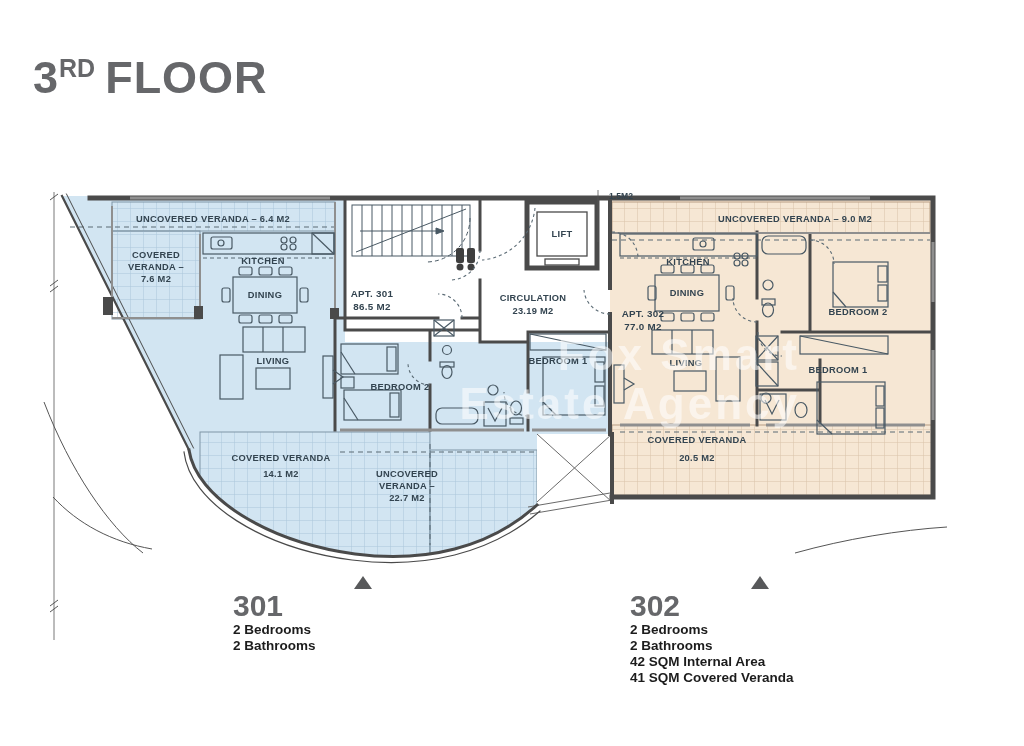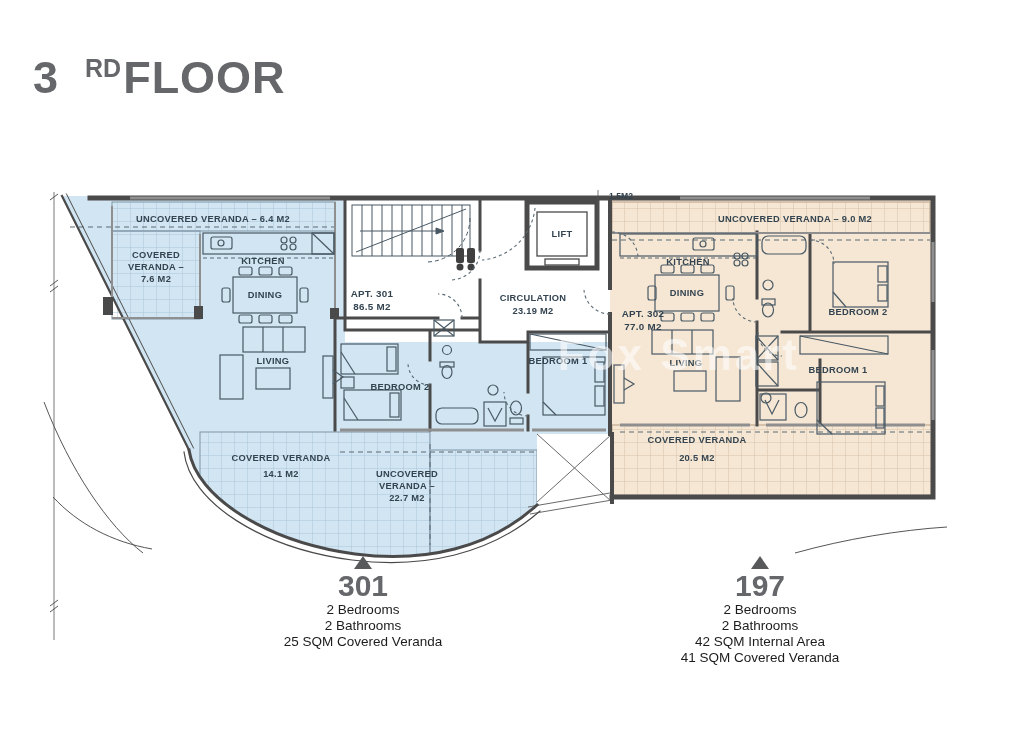--- a/index.html
+++ b/index.html
@@ -1,38 +1,38 @@
 <!DOCTYPE html>
 <html><head>
 <meta charset="utf-8">
 <style>
   html,body{margin:0;padding:0;background:#fff;}
   #screen{position:relative;width:1024px;height:746px;background:#ffffff;overflow:hidden;
           font-family:"Liberation Sans",sans-serif;}
   
   #title{position:absolute;left:33px;top:52px;color:#66676a;font-weight:bold;
          font-size:45px;letter-spacing:1px;white-space:nowrap;}
-  #title .ord{font-size:25px;position:relative;top:-16px;letter-spacing:0;margin-left:26px;}
-  #title .word{margin-left:2px;}
+  #title .ord{font-size:25px;position:relative;top:-16px;letter-spacing:0;}
+  #title .word{margin-left:10px;}
   
   #plan{position:absolute;left:0;top:0;}
   #plan text{font-family:"Liberation Sans","DejaVu Sans",sans-serif;font-weight:bold;
              fill:#334450;font-size:9.3px;letter-spacing:.3px;}
   #plan text.big{font-size:9.8px;}
   #plan text.dim{font-size:8.6px;letter-spacing:0;}
   
   #watermark{position:absolute;left:360px;top:330px;width:440px;text-align:right;
              font-size:44px;font-weight:bold;color:rgba(255,255,255,0.55);
              letter-spacing:3px;line-height:1.12;pointer-events:none;z-index:5;}
   
-  .legend-unit{position:absolute;width:260px;text-align:center;top:556px;}
+  .legend-unit{position:absolute;width:260px;top:576px;}
   .legend-tri{width:0;height:0;border-left:9px solid transparent;border-right:9px solid transparent;
               border-bottom:13px solid #58595b;margin:0 auto 1px auto;}
   .legend-number{font-size:30px;font-weight:bold;color:#66676a;line-height:1.08;}
-  .legend-line{font-size:13.5px;font-weight:normal;color:#1c1c1c;line-height:15.8px;}
+  .legend-line{font-size:13.5px;font-weight:bold;color:#1c1c1c;line-height:15.8px;}
   #legend-301{left:233px;}
   #legend-302{left:630px;}
 </style>
 </head>
 <body>
 
 <div id="screen">
 
   <div id="title"><span>3</span><span class="ord">RD</span><span class="word">FLOOR</span></div>
 
@@ -280,32 +280,32 @@
       <text x="858" y="315">BEDROOM 2</text>
       <text x="686" y="366">LIVING</text>
       <text x="838" y="373">BEDROOM 1</text>
       <text x="697" y="443">COVERED VERANDA</text>
       <text x="697" y="461">20.5 M2</text>
     </g>
   </svg>
 
   <div id="watermark">
     <div>Fox Smart</div>
+    <div>Estate Agency</div>
   </div>
 
   <div class="legend-unit" id="legend-301">
     <div class="legend-tri"></div>
     <div class="legend-number">301</div>
     <div class="legend-line">2 Bedrooms</div>
     <div class="legend-line">2 Bathrooms</div>
-    <div class="legend-line">25 SQM Covered Veranda</div>
   </div>
 
   <div class="legend-unit" id="legend-302">
     <div class="legend-tri"></div>
-    <div class="legend-number">197</div>
+    <div class="legend-number">302</div>
     <div class="legend-line">2 Bedrooms</div>
     <div class="legend-line">2 Bathrooms</div>
     <div class="legend-line">42 SQM Internal Area</div>
     <div class="legend-line">41 SQM Covered Veranda</div>
   </div>
 
 </div>
 
 </body></html>

